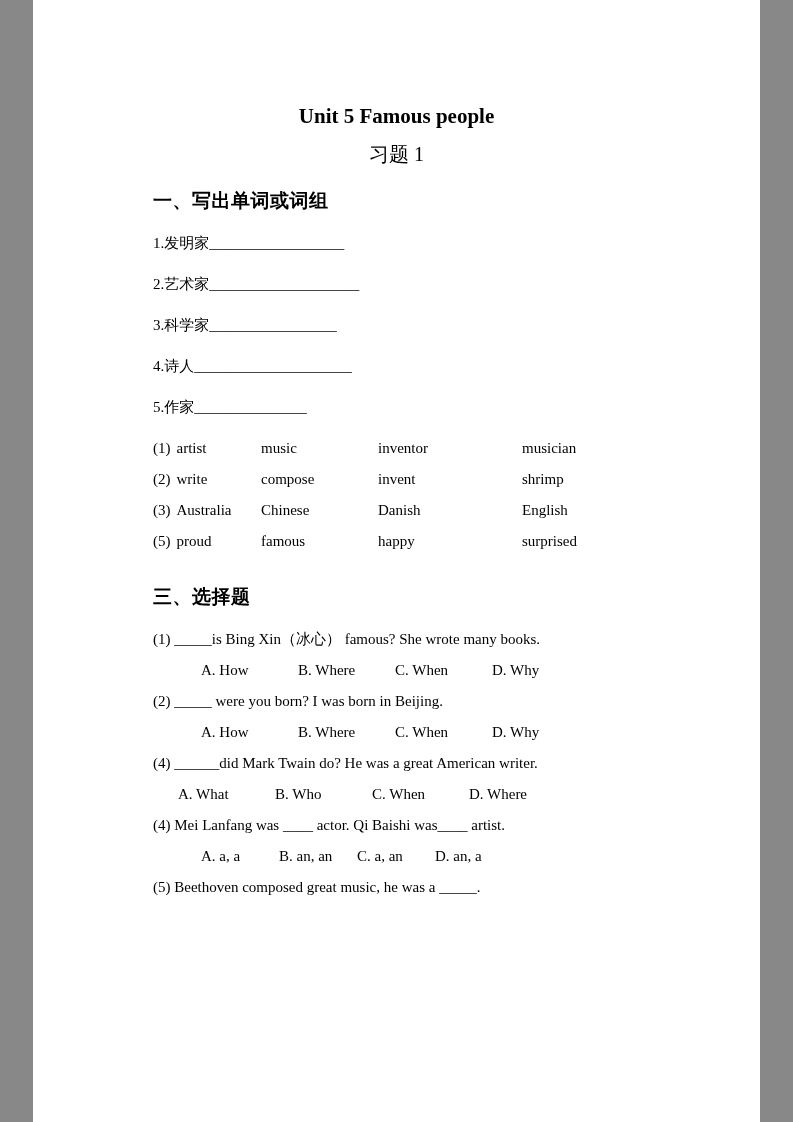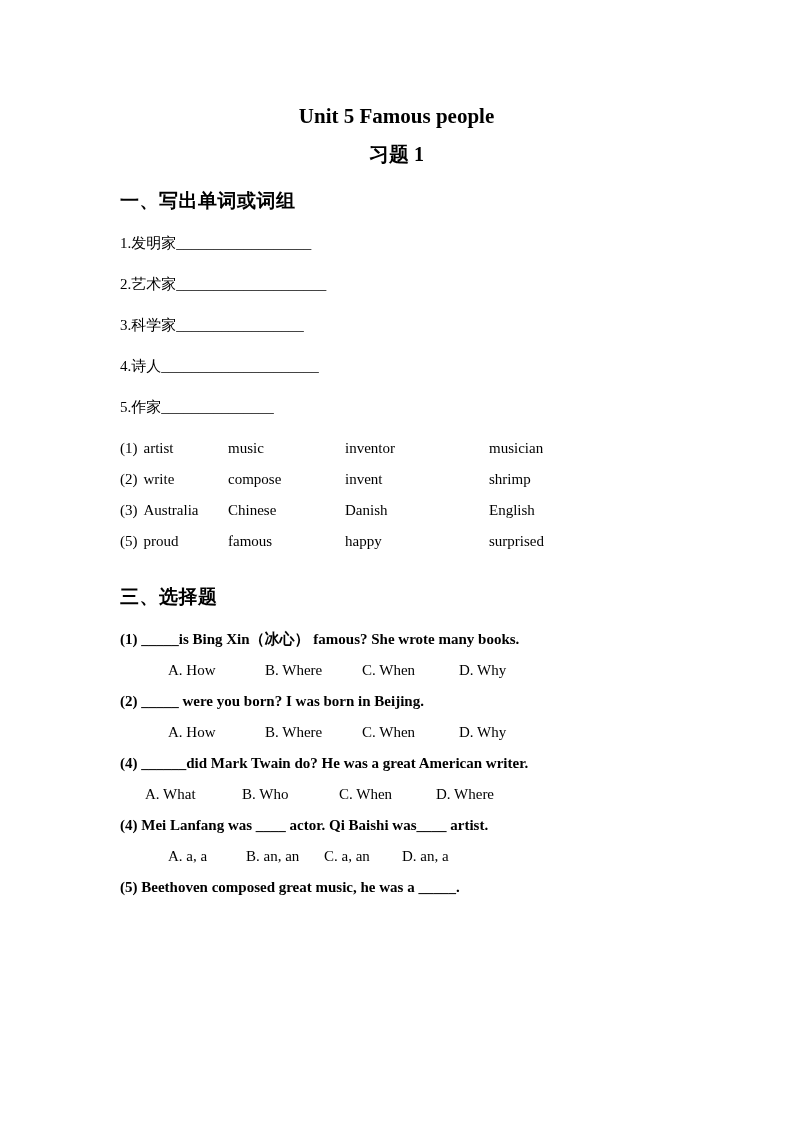--- a/index.html
+++ b/index.html
@@ -1,35 +1,35 @@
 <!DOCTYPE html>
 <html><head>
 <meta charset="utf-8">
 <style>
   html, body { margin: 0; padding: 0; background: #888; }
   .page {
-    width: 793px;
+    width: 727px;
     height: 1122px;
     margin: 0 auto;
     background: #ffffff;
     color: #000000;
     font-family: "Liberation Serif", "DejaVu Serif", serif;
     box-sizing: border-box;
     padding-top: 105px;
     overflow: hidden;
   }
   .title {
     text-align: center;
     font-weight: bold;
     font-size: 21px;
     line-height: 22px;
   }
   .subtitle {
     text-align: center;
-    font-weight: bold;
+    font-weight: normal;
     font-size: 20px;
     line-height: 21px;
     margin-top: 17px;
   }
   .content {
     margin-left: 120px;
     margin-right: 100px;
     margin-top: 26px;
   }
   .sec-heading {
@@ -63,21 +63,20 @@
   }
   .word-row .num { margin-right: 6px; }
 
   
   .questions { margin-top: 24px; }
   .q-line {
     font-size: 15px;
     line-height: 16px;
     margin-bottom: 15px;
     white-space: nowrap;
-    font-weight: bold;
   }
   .opts {
     display: flex;
     padding-left: 48px;
     font-size: 15px;
     line-height: 16px;
     margin-bottom: 15px;
   }
   .opts.indent-sm { padding-left: 25px; }
   .opts .opt { min-width: 97px; }

